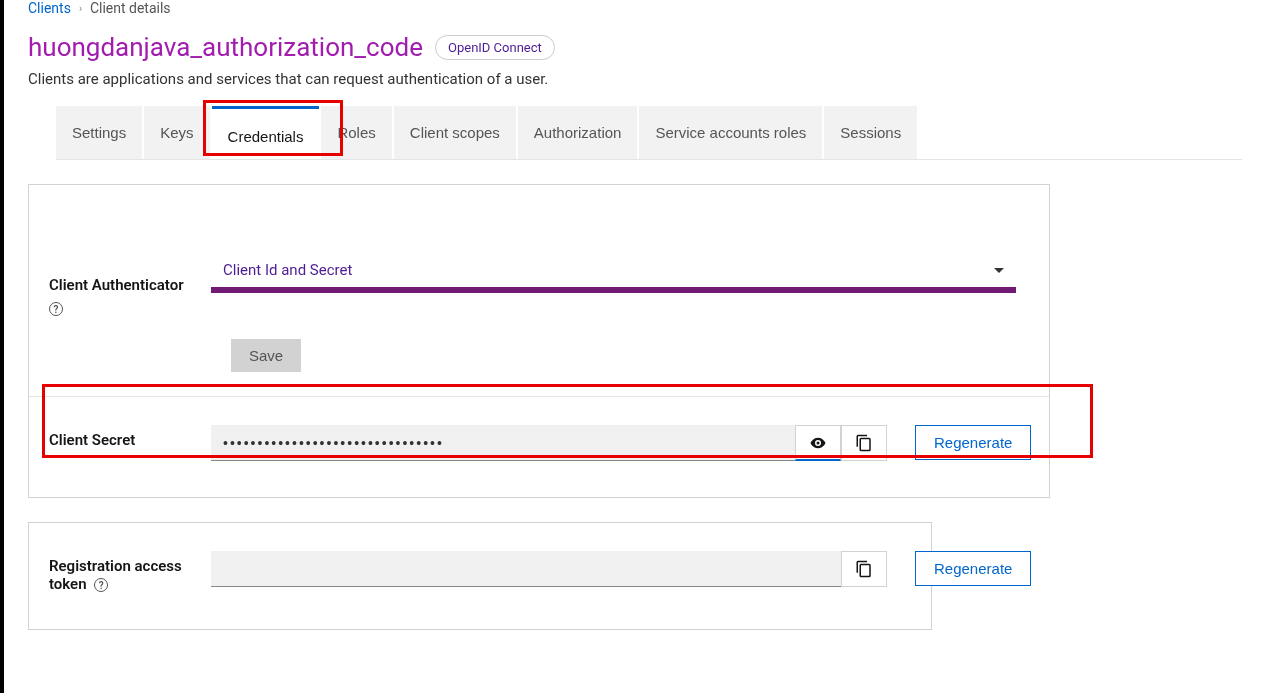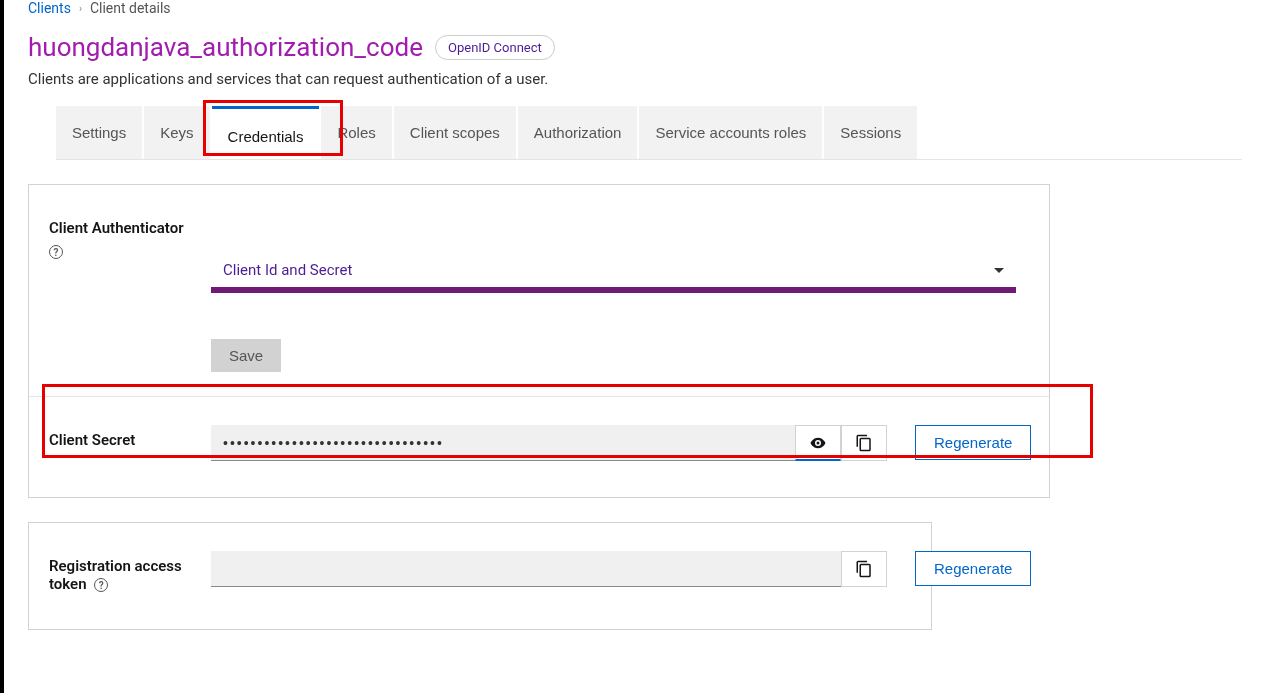--- a/index.html
+++ b/index.html
@@ -86,21 +86,21 @@
       margin: 24px 0 0 0;
       width: 1022px;
       padding: 0;
     }
     .form-section {
       padding: 28px 20px 24px 20px;
       border-bottom: 1px solid #e5e5e5;
     }
     .form-row {
       display: flex;
-      align-items: flex-start;
+      align-items: center;
       gap: 12px;
     }
     .label-col {
       width: 150px;
       flex-shrink: 0;
       font-size: 15px;
       font-weight: 600;
       color: #151515;
       padding-top: 6px;
     }
@@ -152,20 +152,21 @@
       border-top: 5px solid #333;
     }
     .save-btn {
       margin-top: 46px;
       padding: 8px 18px;
       background: #d2d2d2;
       border: none;
       color: #555;
       font-size: 15px;
       cursor: pointer;
+      margin-left: 20px;
     }
     .secret-section {
       padding: 28px 20px 36px 20px;
     }
     .secret-row {
       display: flex;
       align-items: flex-start;
       gap: 12px;
     }
     .secret-input-group {

